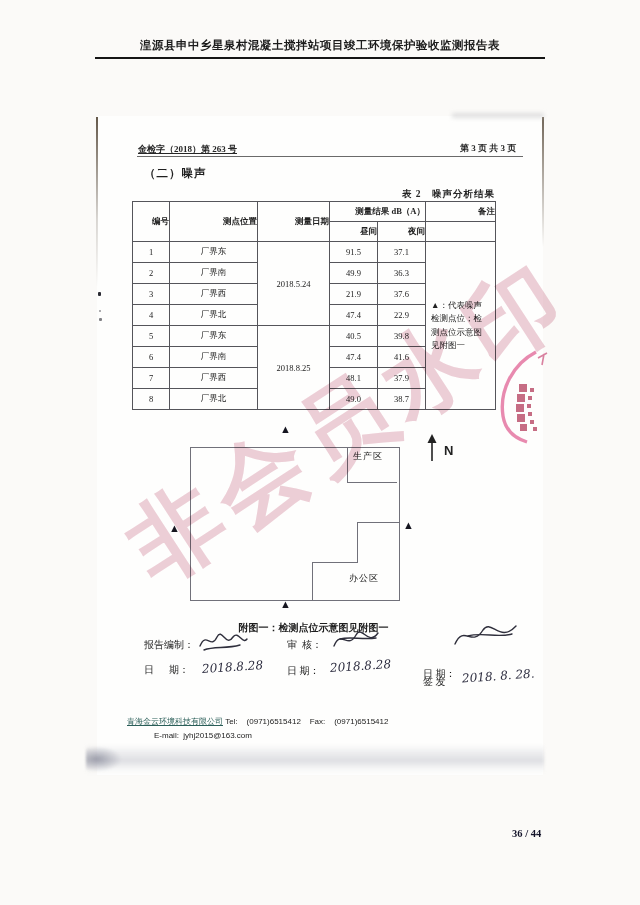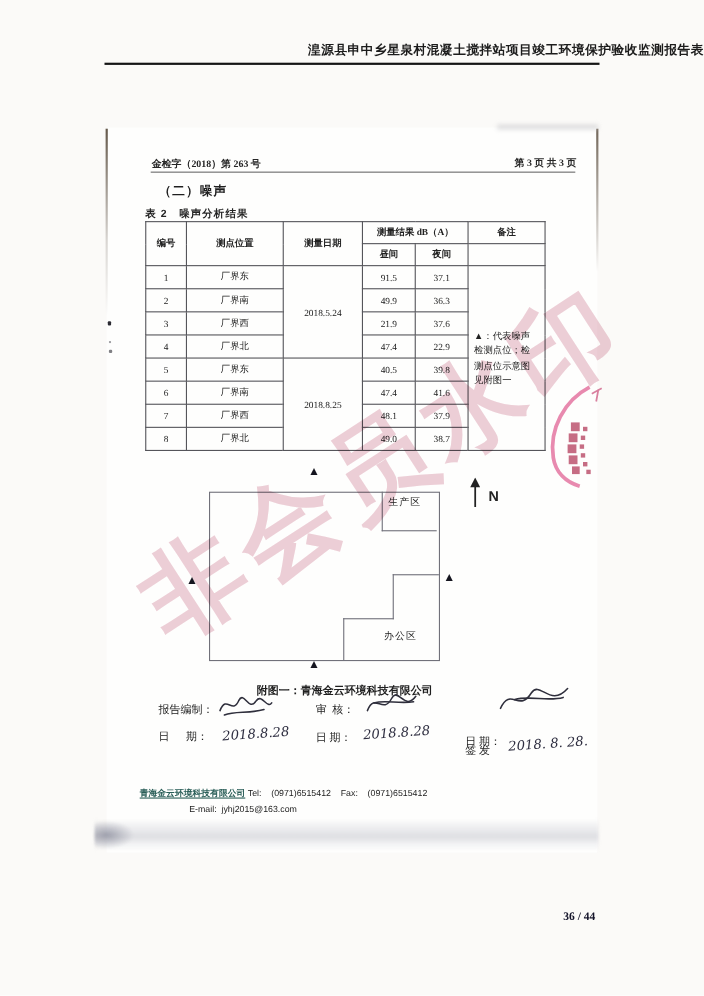--- a/index.html
+++ b/index.html
@@ -6,21 +6,21 @@
   body{
     width:640px;height:905px;position:relative;overflow:hidden;
     background:#fbfaf8;
     font-family:"Liberation Sans",sans-serif;
     color:#222;
   }
   .abs{position:absolute;}
 
   
   .doc-title{
-    left:0;top:38px;width:640px;text-align:right;
+    left:0;top:38px;width:640px;text-align:center;
     font-size:11.5px;font-weight:bold;color:#1c1c1c;letter-spacing:.5px;
     font-family:"Liberation Sans",sans-serif;
   }
   .doc-title-rule{left:95px;top:57px;width:450px;height:2px;background:#151515;}
 
   .page-number{
     left:512px;top:828px;font-family:"Liberation Serif",serif;
     font-weight:bold;font-size:10.5px;color:#14142a;
   }
 
@@ -33,36 +33,36 @@
   .scan-streak-top{left:452px;top:113px;width:92px;height:5px;background:#c9c9cc;filter:blur(2px);opacity:.55;}
   .artifact-dot{background:#2b2b33;border-radius:1px;}
 
   .scan-smudge{left:86px;top:744px;width:458px;height:30px;filter:blur(1.5px);
     background:linear-gradient(to bottom,rgba(150,150,165,0) 0%,rgba(140,142,160,.28) 55%,rgba(170,172,188,.12) 80%,rgba(255,255,255,0) 100%);}
   .scan-smudge-blob{left:86px;top:746px;width:36px;height:26px;filter:blur(1px);
     background:radial-gradient(ellipse at 30% 50%,rgba(105,108,128,.55),rgba(140,140,160,0) 70%);}
 
   
   .scan-doc-number{left:138px;top:143px;font-family:"Liberation Serif",serif;
-    font-size:9px;font-weight:bold;color:#262626;}
-  .scan-page-info{left:460px;top:142px;width:64px;text-align:right;
+    font-size:9px;font-weight:bold;color:#262626;text-decoration:underline;}
+  .scan-page-info{left:460px;top:142px;width:64px;
     font-family:"Liberation Serif",serif;font-size:9px;font-weight:bold;color:#262626;}
   .scan-header-rule{left:137px;top:156px;width:386px;height:1px;background:#6a6a6a;}
 
   .section-title{left:144px;top:166px;font-family:"Liberation Serif",serif;
     font-size:11.5px;font-weight:bold;color:#1f1f1f;letter-spacing:1px;}
-  .table-caption{left:132px;top:188px;width:363px;text-align:left;
-    font-family:Liberation Sans, sans-serif;font-size:9.5px;font-weight:bold;color:#242424;letter-spacing:1px;}
+  .table-caption{left:132px;top:188px;width:363px;text-align:right;
+    font-family:Liberation Serif, serif;font-size:9.5px;font-weight:bold;color:#242424;letter-spacing:1px;}
 
   
   .noise-table{left:132px;top:201px;}
   table{border-collapse:collapse;table-layout:fixed;font-family:"Liberation Serif",serif;}
   td,th{border:1px solid #55555a;text-align:center;vertical-align:middle;
     padding:0;font-size:8.5px;color:#212121;overflow:hidden;}
-  th{font-weight:bold;}
+  th{font-weight:bold;text-align:right;}
   .hrow{height:20px;}
   .drow{height:21px;}
   .remark-cell{text-align:left;padding:2px 5px;line-height:1.55;font-size:8.5px;}
   .diag-rect{left:190px;top:447px;width:208px;height:152px;border:1px solid #71717a;}
   .prod-box{left:347px;top:447px;width:49px;height:35px;
     border-left:1px solid #71717a;border-bottom:1px solid #71717a;}
   .office-a{left:357px;top:522px;width:41px;height:40px;
     border-left:1px solid #71717a;border-top:1px solid #71717a;}
   .office-b{left:312px;top:562px;width:45px;height:37px;
     border-left:1px solid #71717a;border-top:1px solid #71717a;}
@@ -73,22 +73,22 @@
     font-family:"Liberation Serif",serif;font-size:10px;font-weight:bold;color:#1f1f1f;}
 
   
   .sig-label{font-family:"Liberation Serif",serif;font-size:10px;font-weight:normal;color:#1d1d1d;white-space:pre;}
   .hand{font-family:"DejaVu Serif",serif;font-style:italic;font-size:12px;color:#2e2e40;
     transform:rotate(-4deg);display:inline-block;white-space:nowrap;}
   .scribble path{fill:none;stroke:#2f2f3c;stroke-width:1.4;stroke-linecap:round;}
 
   
   .footer-line1{left:127px;top:716px;font-size:8px;color:#222;white-space:pre;}
-  .company{font-weight:bold;color:#2a5e58;text-decoration:underline;}
-  .footer-line2{left:136px;top:731px;font-size:8px;color:#222;white-space:pre;padding-left:36px;}
+  .company{font-weight:normal;color:#2a5e58;text-decoration:underline;}
+  .footer-line2{left:118px;top:731px;font-size:8px;color:#222;white-space:pre;padding-left:36px;}
 
   
   .watermark{
     left:138px;top:512px;font-size:92px;font-weight:bold;letter-spacing:8px;
     color:#e9c3ce;opacity:.8;white-space:nowrap;line-height:92px;
     transform:rotate(-33deg);transform-origin:left center;
     mix-blend-mode:multiply;pointer-events:none;z-index:30;
     font-family:"Liberation Sans",sans-serif;
   }
   .stamp{left:492px;top:346px;z-index:20;}
@@ -203,21 +203,21 @@
 <span class="abs tri" style="left:169px;top:523px;">▲</span>
 <span class="abs tri" style="left:403px;top:520px;">▲</span>
 <span class="abs tri" style="left:280px;top:599px;">▲</span>
 
 <svg class="abs" style="left:426px;top:434px;" width="12" height="28">
   <line x1="6" y1="27" x2="6" y2="5" stroke="#222" stroke-width="1.6"></line>
   <path d="M6,0 L1.5,9 L10.5,9 Z" fill="#222"></path>
 </svg>
 <div class="abs north-label">N</div>
 
-<div class="abs diagram-caption">附图一：青海金云环境科技有限公司</div>
+<div class="abs diagram-caption">附图一：检测点位示意图见附图一</div>
 
 <span class="abs sig-label" style="left:144px;top:638px;">报告编制：</span>
 <span class="abs sig-label" style="left:287px;top:638px;">审  核：</span>
 <span class="abs sig-label" style="left:423px;top:636px;margin-top:39px;">签 发</span>
 
 <svg class="abs scribble" style="left:196px;top:628px;" width="54" height="26">
   <path d="M4,18 C10,3 15,22 21,9 C26,-1 30,20 37,9 C42,2 47,17 51,11"></path>
   <path d="M8,22 C18,18 30,21 44,17"></path>
 </svg>
 <svg class="abs scribble" style="left:330px;top:626px;" width="52" height="28">

